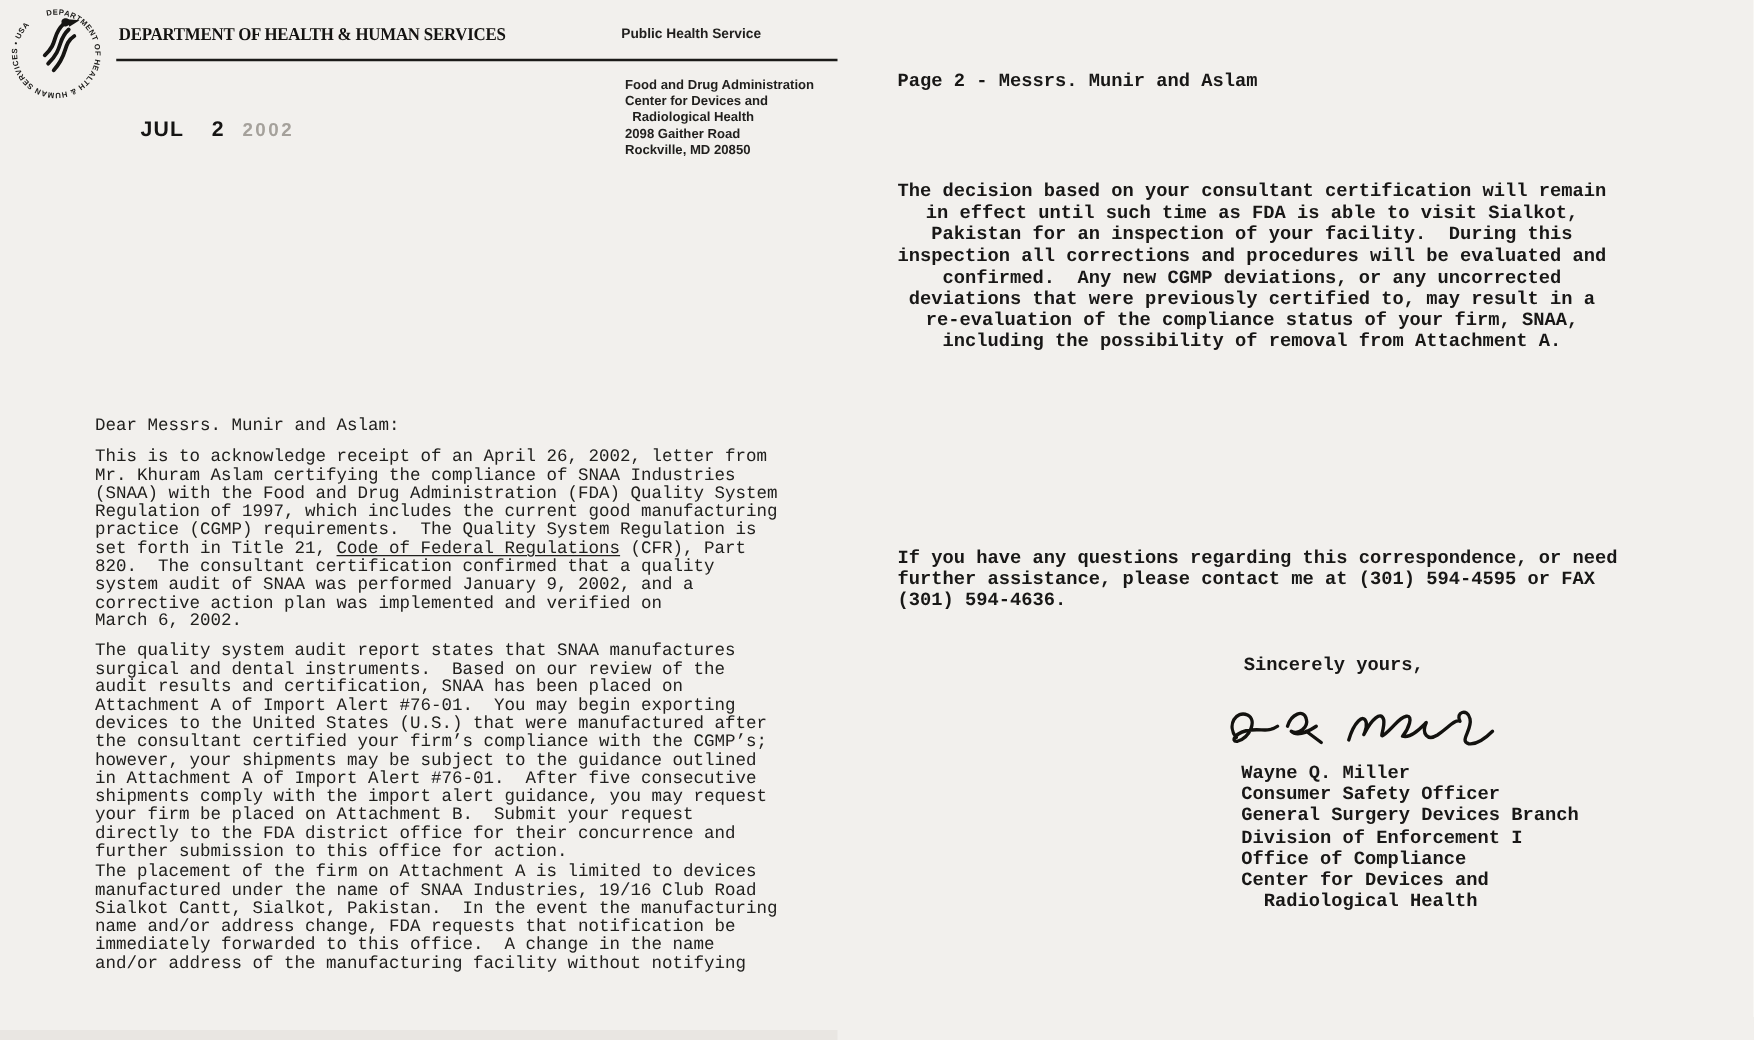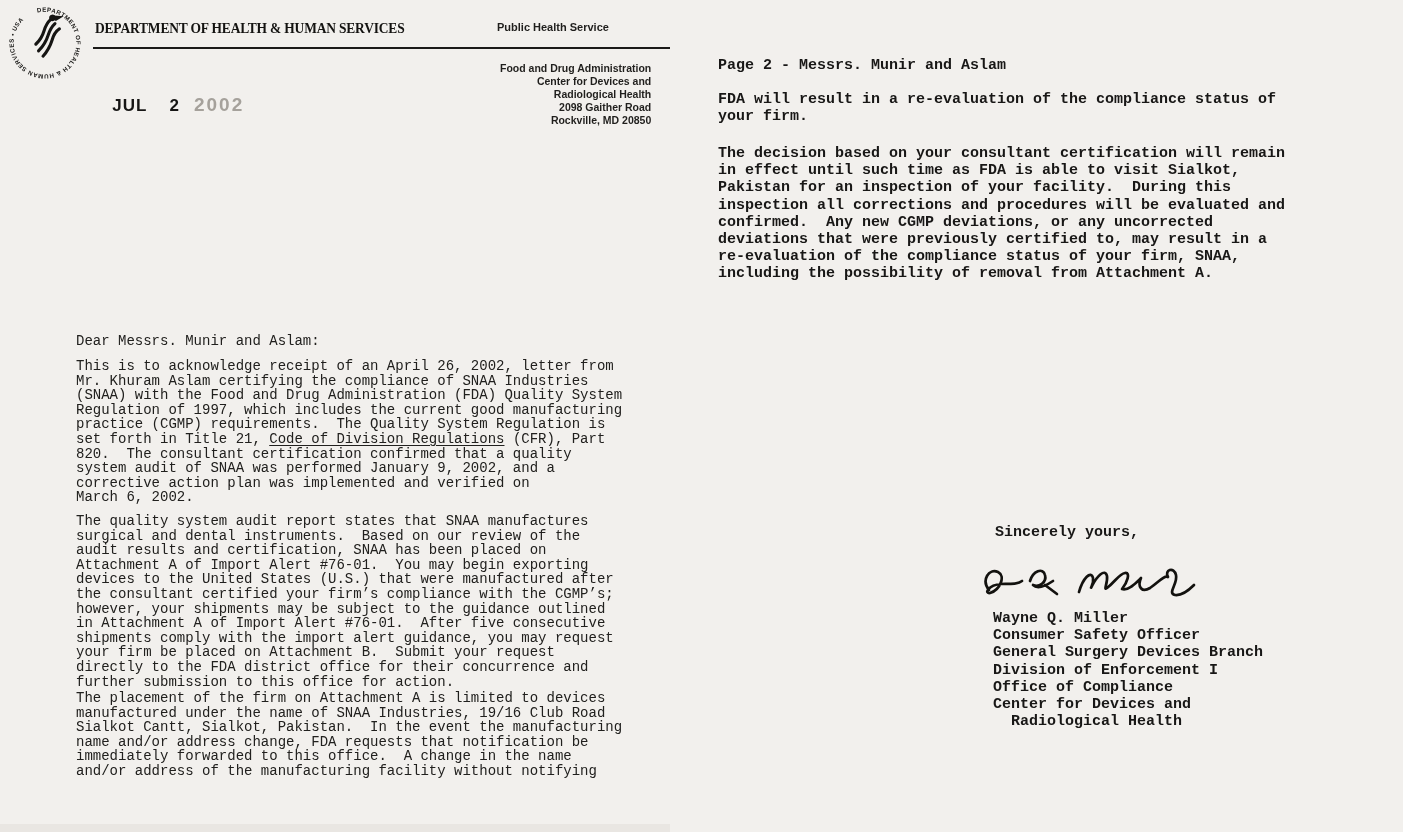--- a/index.html
+++ b/index.html
@@ -5,28 +5,28 @@
   html,body{margin:0;padding:0;background:#ffffff;}
   #canvas{position:relative;width:1403px;height:832px;background:#fdfdfc;overflow:hidden;
           font-family:"Liberation Mono", monospace;color:#1d1c1a;}
   .page{position:absolute;top:0;height:832px;background:#f2f0ed;}
   #page-left{left:0;width:693px;}
   #page-right{left:670px;width:806px;}
   .abs{position:absolute;white-space:pre;}
   
   .dept-title{font-family:"Liberation Serif", serif;font-weight:bold;font-size:14.5px;
               letter-spacing:-0.2px;transform:scaleX(.93);transform-origin:left top;color:#141311;}
-  .sans-bold{font-family:"Liberation Sans", sans-serif;font-weight:bold;color:#201f1d;text-align:right;}
+  .sans-bold{font-family:"Liberation Sans", sans-serif;font-weight:bold;color:#201f1d;}
   .phs{font-size:11px;}
   .office{font-size:10.5px;line-height:13px;}
   .rule{position:absolute;background:#1b1a18;height:2px;}
   .stamp{font-family:"Liberation Sans", sans-serif;font-weight:bold;font-size:17px;
          letter-spacing:1px;color:#161514;}
   .stamp .day{margin-left:22px;}
-  .stamp .year{margin-left:14px;color:#a5a19b;font-size:19px;letter-spacing:2px;}
+  .stamp .year{margin-left:14px;color:#a5a19b;font-size:15px;letter-spacing:2px;}
   
   .body-l{font-size:14px;line-height:14.6px;color:#21201e;}
   .body-r{font-size:15px;line-height:17.2px;font-weight:bold;color:#181716;}
   .citation{text-decoration:underline;text-underline-offset:2px;}
   .scan-band{position:absolute;left:0;right:0;bottom:0;height:8px;background:#e9e6e2;}
   .seal{position:absolute;left:6px;top:4px;width:78px;height:78px;transform:rotate(-14deg);}
   .sig{position:absolute;left:305px;top:548px;width:235px;height:62px;}
 </style>
 </head>
 <body>
@@ -70,21 +70,21 @@
     </div>
 
 
     <div class="abs body-l" style="left:76px;top:334px;">Dear Messrs. Munir and Aslam:</div>
 
     <div class="abs body-l" style="left:76px;top:359px;"><span>This is to acknowledge receipt of an April 26, 2002, letter from
 Mr. Khuram Aslam certifying the compliance of SNAA Industries
 (SNAA) with the Food and Drug Administration (FDA) Quality System
 Regulation of 1997, which includes the current good manufacturing
 practice (CGMP) requirements.  The Quality System Regulation is
-set forth in Title 21, </span><span class="citation">Code of Division Regulations</span><span> (CFR), Part
+set forth in Title 21, </span><span class="citation">Code of Federal Regulations</span><span> (CFR), Part
 820.  The consultant certification confirmed that a quality
 system audit of SNAA was performed January 9, 2002, and a
 corrective action plan was implemented and verified on
 March 6, 2002.</span></div>
 
     <div class="abs body-l" style="left:76px;top:514px;">The quality system audit report states that SNAA manufactures
 surgical and dental instruments.  Based on our review of the
 audit results and certification, SNAA has been placed on
 Attachment A of Import Alert #76-01.  You may begin exporting
 devices to the United States (U.S.) that were manufactured after
@@ -103,34 +103,35 @@
 immediately forwarded to this office.  A change in the name
 and/or address of the manufacturing facility without notifying</div>
 
     <div class="scan-band"></div>
   </div>
 
   <div class="page" id="page-right">
 
     <div class="abs body-r" style="left:48px;top:57px;">Page 2 - Messrs. Munir and Aslam</div>
 
-    <div class="abs body-r" style="left:48px;top:91px;">FDA will result in a re-evaluation of the compliance status of
-your firm.</div>
 
-    <div class="abs body-r" style="left:48px;top:145px;">The decision based on your consultant certification will remain
+    <div class="abs body-r" style="left:48px;top:145px;text-align:center;">The decision based on your consultant certification will remain
 in effect until such time as FDA is able to visit Sialkot,
 Pakistan for an inspection of your facility.  During this
 inspection all corrections and procedures will be evaluated and
 confirmed.  Any new CGMP deviations, or any uncorrected
 deviations that were previously certified to, may result in a
 re-evaluation of the compliance status of your firm, SNAA,
 including the possibility of removal from Attachment A.</div>
 
 
 
+    <div class="abs body-r" style="left:48px;top:438px;">If you have any questions regarding this correspondence, or need
+further assistance, please contact me at (301) 594-4595 or FAX
+(301) 594-4636.</div>
 
     <div class="abs body-r" style="left:325px;top:524px;">Sincerely yours,</div>
 
     <svg class="sig" viewBox="0 0 235 62">
       <g fill="none" stroke="#13120f" stroke-width="2.7" stroke-linecap="round" stroke-linejoin="round">
         <path d="M14,42 C6,32 14,20 23,24 C31,28 25,42 15,45 C9,46 13,37 26,36 C35,35 40,38 47,33"></path>
         <path d="M55,33 C58,23 68,19 70,27 C72,34 64,40 58,37 C63,42 72,37 78,33"></path>
         <path d="M70,37 L82,46"></path>
         <path d="M104,44 C108,30 116,22 118,30 C119,36 114,43 117,38 C122,28 130,20 132,28 C133,35 128,43 132,40 C140,34 144,26 150,25 C156,24 152,35 147,41 C154,43 162,34 166,30 C162,39 167,45 175,40 C184,34 189,27 193,29 C189,22 199,18 201,27 C203,36 192,45 200,47 C207,48 214,42 219,37"></path>
       </g>

